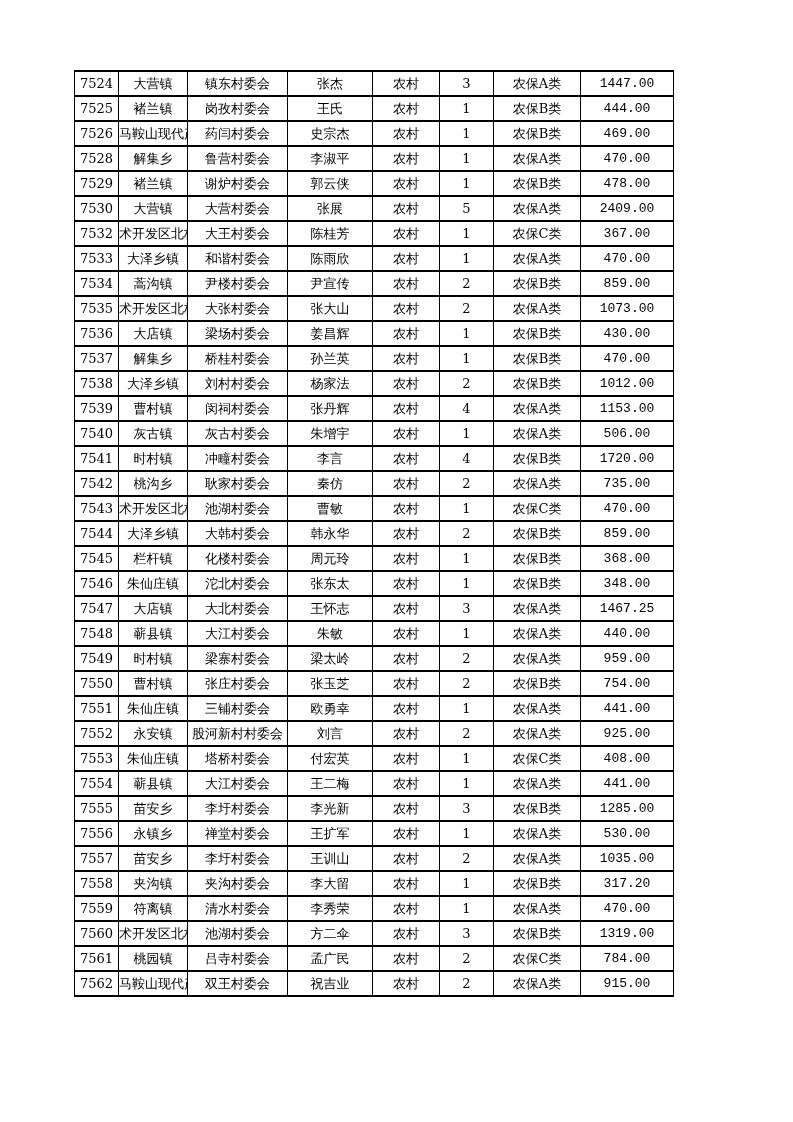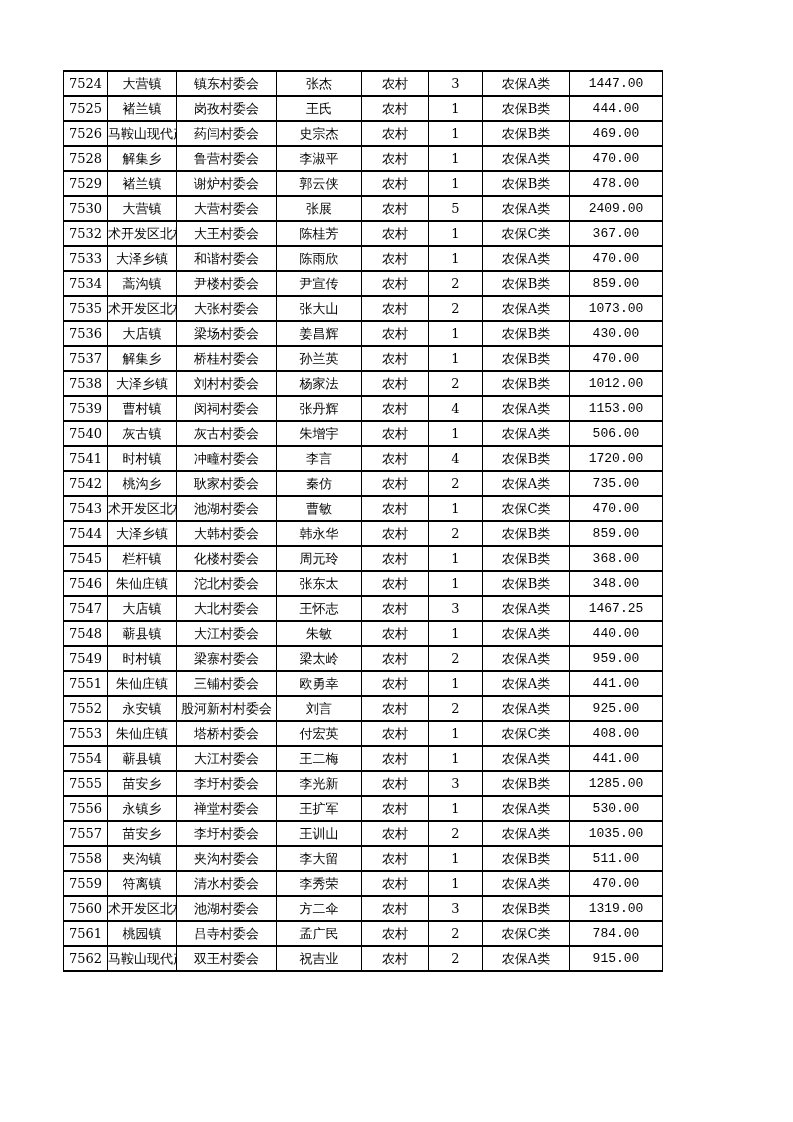--- a/index.html
+++ b/index.html
@@ -5,21 +5,21 @@
   html, body { margin: 0; padding: 0; }
   body {
     width: 793px; height: 1122px;
     background: #ffffff;
     position: relative;
     font-family: "DejaVu Serif", "Liberation Serif", serif;
     color: #000000;
   }
   .sheet {
     position: absolute;
-    left: 63px; top: 70px;
+    left: 74px; top: 70px;
   }
   table.payment-table {
     border-collapse: collapse;
     table-layout: fixed;
     width: 599px;
   }
   table.payment-table td {
     border-left: 1px solid #000;
     border-right: 1px solid #000;
     border-top: 2px solid #000;
@@ -297,20 +297,30 @@
           <td class="col-id">7549</td>
           <td class="col-town">时村镇</td>
           <td class="col-village">梁寨村委会</td>
           <td class="col-name">梁太岭</td>
           <td class="col-type">农村</td>
           <td class="col-count">2</td>
           <td class="col-category">农保A类</td>
           <td class="col-amount">959.00</td>
         </tr>
         <tr>
+          <td class="col-id">7550</td>
+          <td class="col-town">曹村镇</td>
+          <td class="col-village">张庄村委会</td>
+          <td class="col-name">张玉芝</td>
+          <td class="col-type">农村</td>
+          <td class="col-count">2</td>
+          <td class="col-category">农保B类</td>
+          <td class="col-amount">754.00</td>
+        </tr>
+        <tr>
           <td class="col-id">7551</td>
           <td class="col-town">朱仙庄镇</td>
           <td class="col-village">三铺村委会</td>
           <td class="col-name">欧勇幸</td>
           <td class="col-type">农村</td>
           <td class="col-count">1</td>
           <td class="col-category">农保A类</td>
           <td class="col-amount">441.00</td>
         </tr>
         <tr>
@@ -374,21 +384,21 @@
           <td class="col-amount">1035.00</td>
         </tr>
         <tr>
           <td class="col-id">7558</td>
           <td class="col-town">夹沟镇</td>
           <td class="col-village">夹沟村委会</td>
           <td class="col-name">李大留</td>
           <td class="col-type">农村</td>
           <td class="col-count">1</td>
           <td class="col-category">农保B类</td>
-          <td class="col-amount">511.00</td>
+          <td class="col-amount">317.20</td>
         </tr>
         <tr>
           <td class="col-id">7559</td>
           <td class="col-town">符离镇</td>
           <td class="col-village">清水村委会</td>
           <td class="col-name">李秀荣</td>
           <td class="col-type">农村</td>
           <td class="col-count">1</td>
           <td class="col-category">农保A类</td>
           <td class="col-amount">470.00</td>

